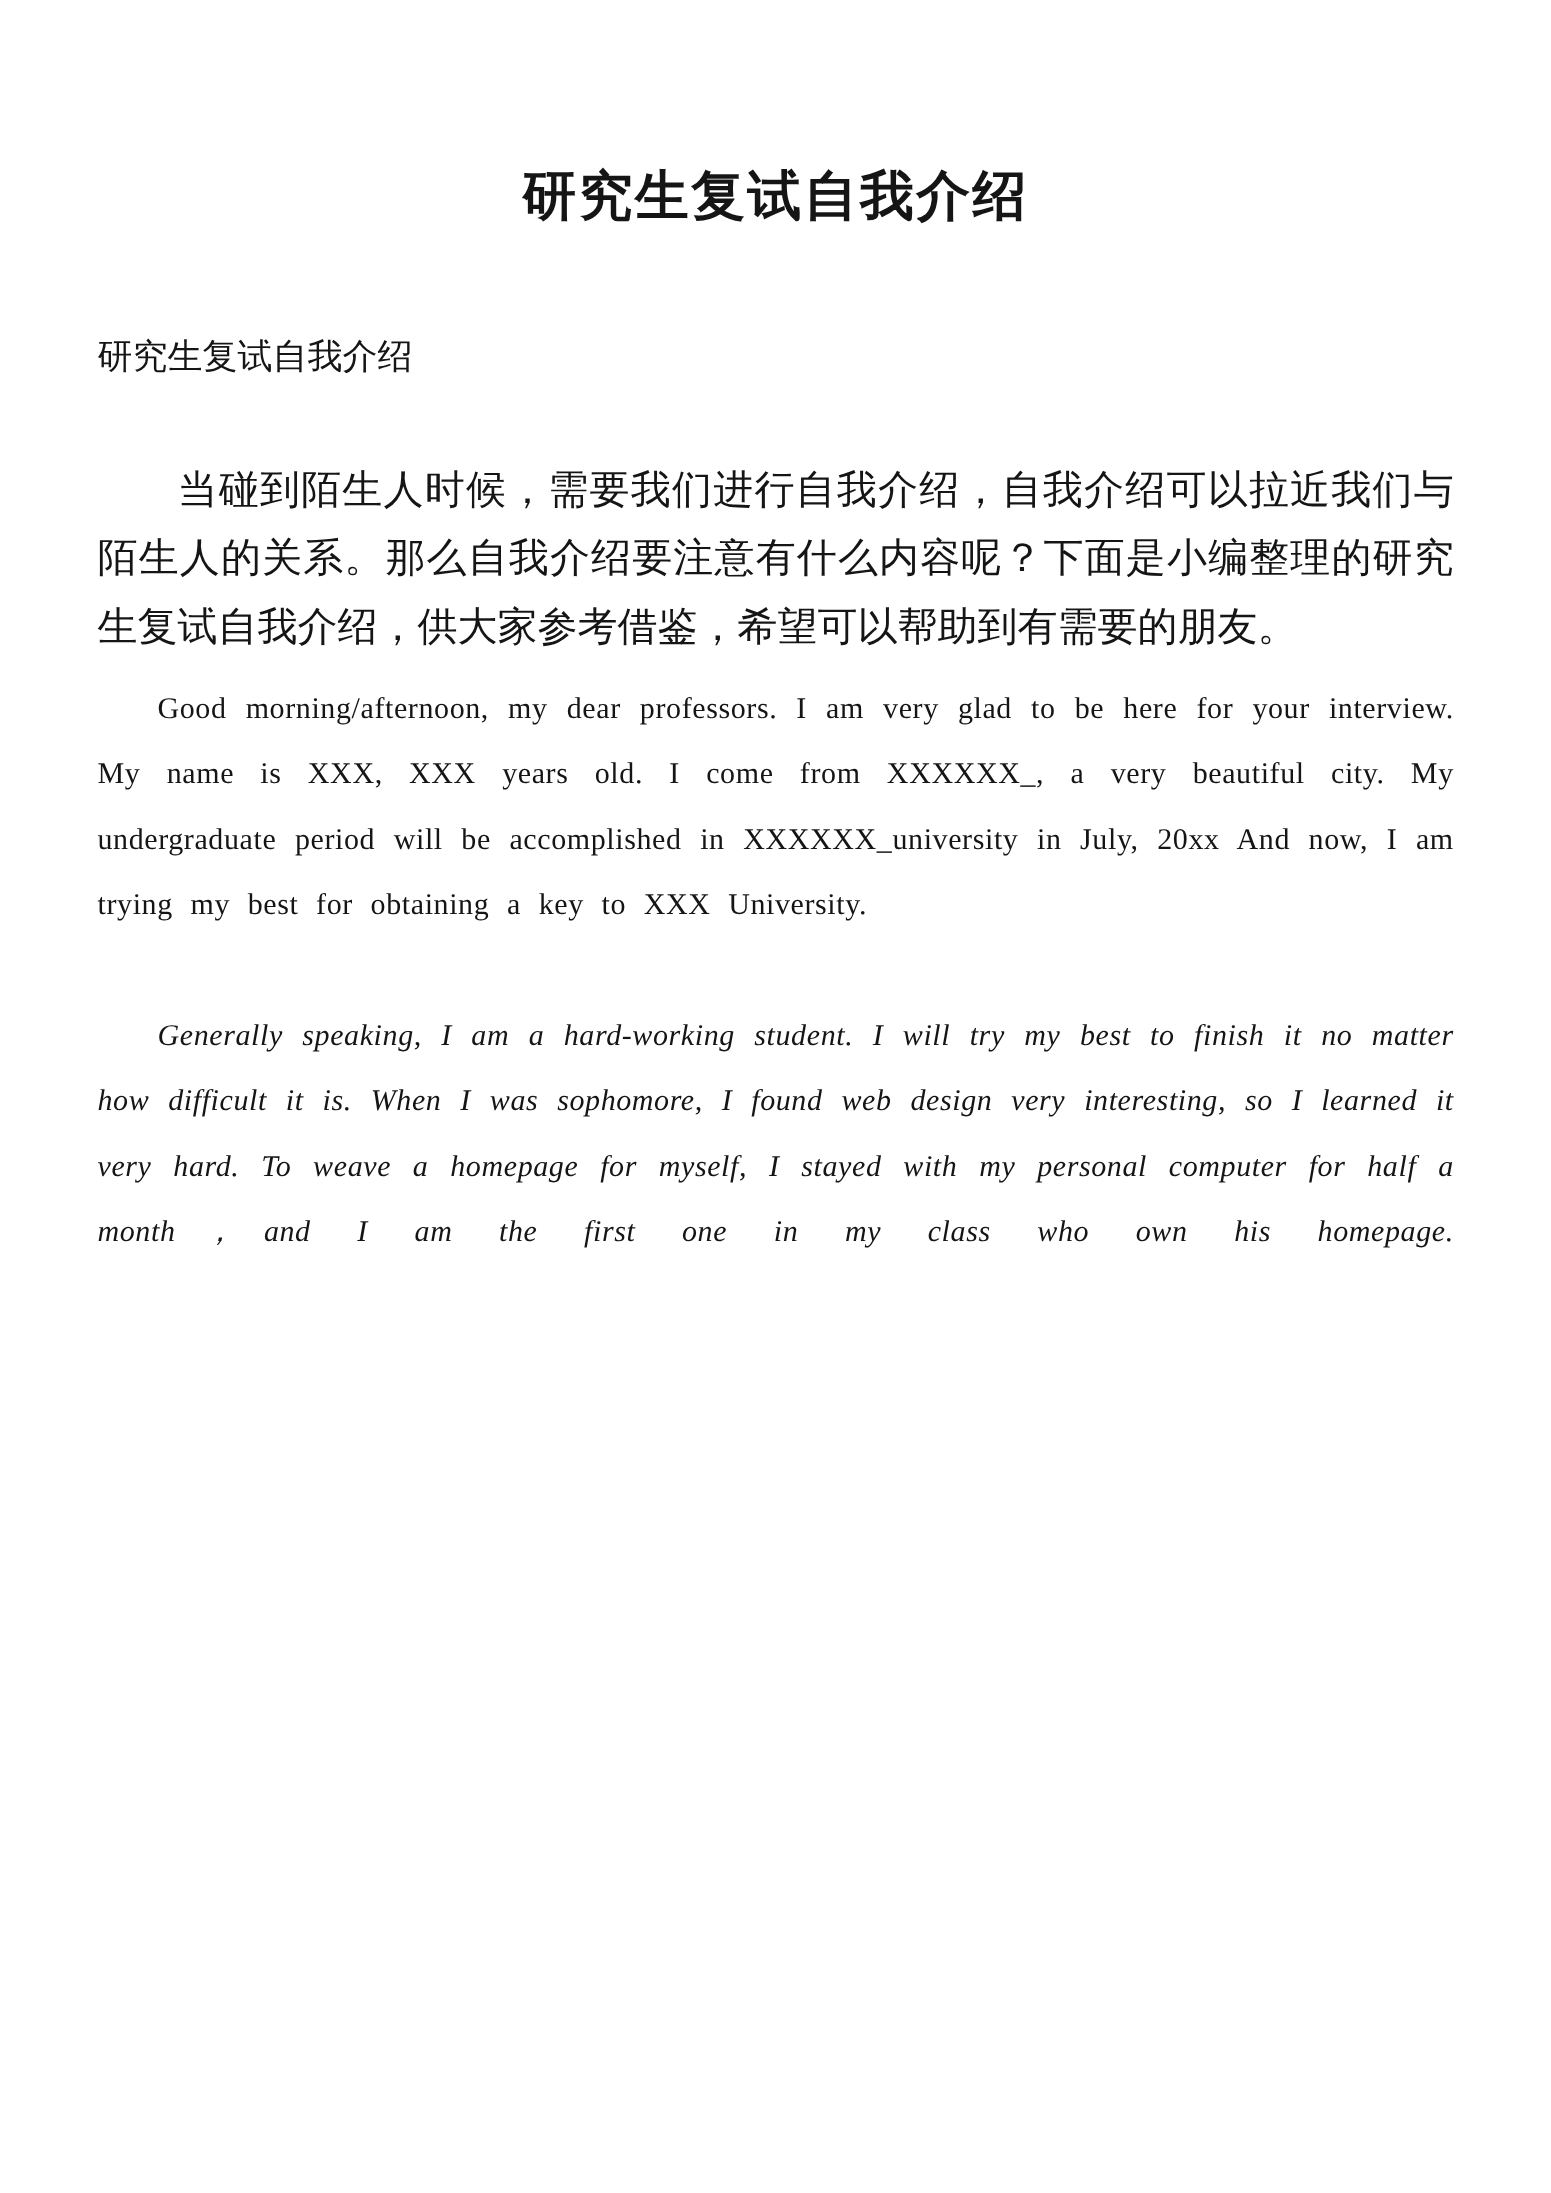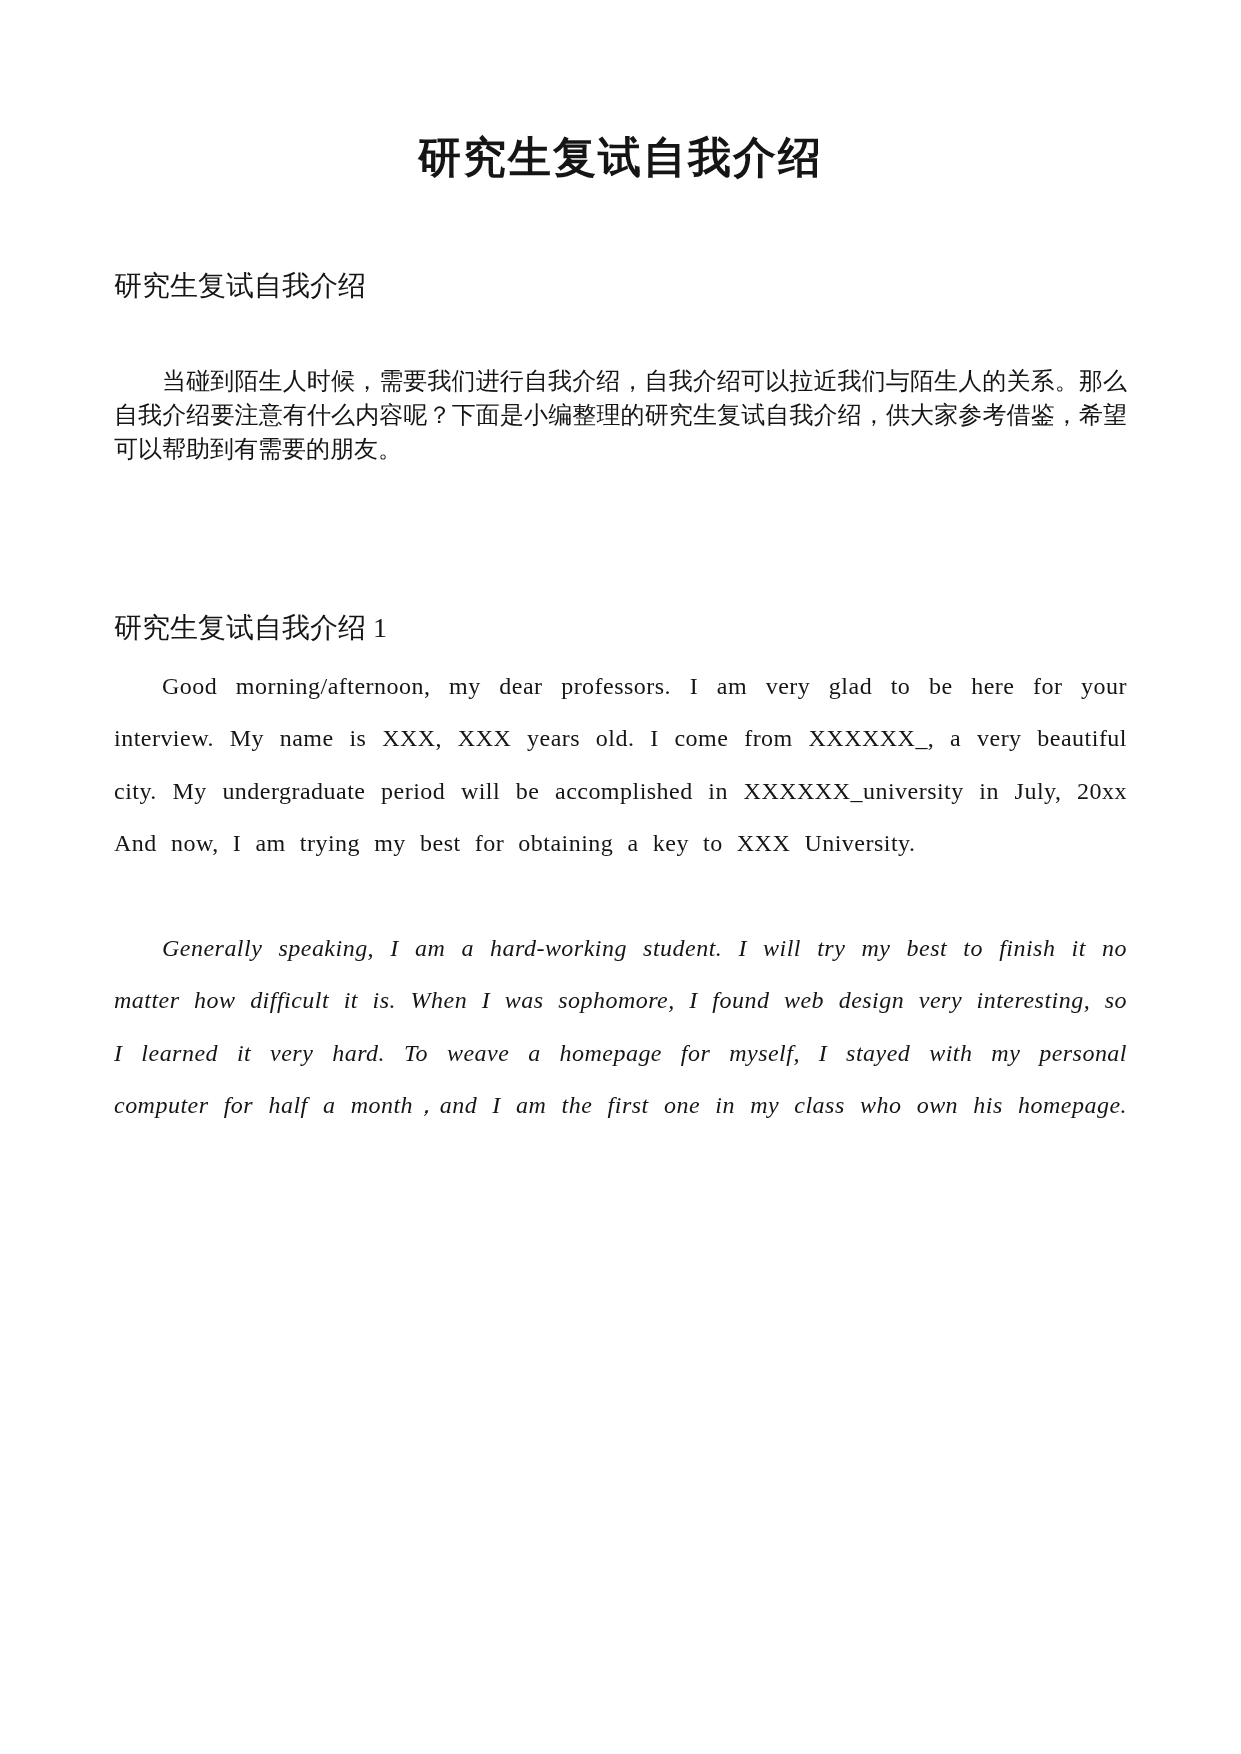--- a/index.html
+++ b/index.html
@@ -12,42 +12,42 @@
     height: 1754px;
     position: relative;
     overflow: hidden;
     font-family: "Liberation Serif", "DejaVu Serif", serif;
     color: #151515;
   }
   .page {
     box-sizing: border-box;
     width: 1241px;
     height: 1754px;
-    padding: 0 114px;
+    padding: 0 78px;
     background: #ffffff;
   }
   .doc-title {
     margin: 0;
     padding-top: 130px;
     text-align: center;
     font-size: 43px;
     font-weight: 700;
     letter-spacing: 2px;
     line-height: 1.3;
   }
   .doc-subtitle {
     margin: 80px 0 0 0;
     font-size: 28px;
     font-weight: 400;
     line-height: 40px;
   }
   .intro {
     margin: 58px 0 0 0;
-    font-size: 24px;
-    line-height: 34px;
+    font-size: 32px;
+    line-height: 55px;
     text-align: justify;
     text-indent: 2em;
     word-spacing: 0.15em;
   }
   .section-heading {
     margin: 142px 0 0 0;
     font-size: 28px;
     font-weight: 400;
     line-height: 40px;
   }
@@ -75,19 +75,18 @@
 <body>
 
 <div class="page">
 
   <h1 class="doc-title">研究生复试自我介绍</h1>
 
   <p class="doc-subtitle">研究生复试自我介绍</p>
 
   <p class="intro">当碰到陌生人时候，需要我们进行自我介绍，自我介绍可以拉近我们与陌生人的关系。那么自我介绍要注意有什么内容呢？下面是小编整理的研究生复试自我介绍，供大家参考借鉴，希望可以帮助到有需要的朋友。</p>
 
-  <h2 class="section-heading">研究生复试自我介绍 1</h2>
 
   <p class="para para-first">Good morning/afternoon, my dear professors. I am very glad to be here for your interview. My name is XXX, XXX years old. I come from XXXXXX_, a very beautiful city. My undergraduate period will be accomplished in XXXXXX_university in July, 20xx And now, I am trying my best for obtaining a key to XXX University.</p>
 
   <p class="para para-follow para-continues">Generally speaking, I am a hard-working student. I will try my best to finish it no matter how difficult it is. When I was sophomore, I found web design very interesting, so I learned it very hard. To weave a homepage for myself, I stayed with my personal computer for half a month，and I am the first one in my class who own his homepage.</p>
 
 </div>
 
 </body></html>

